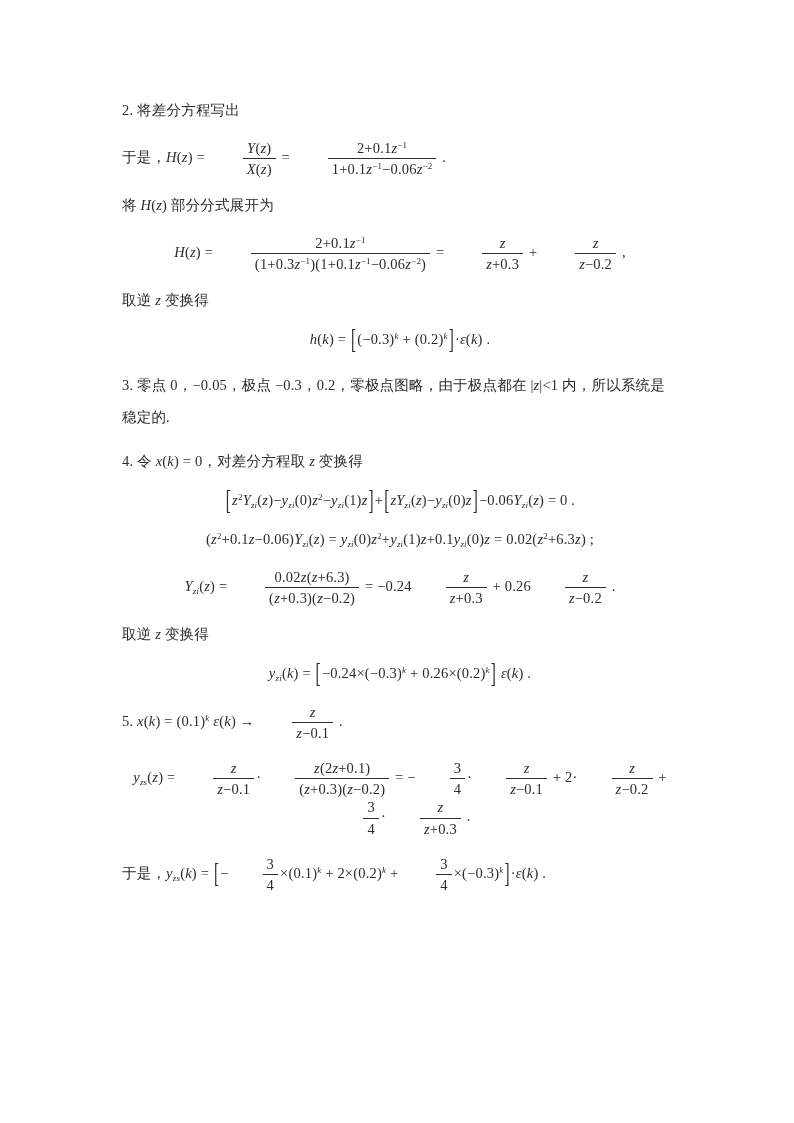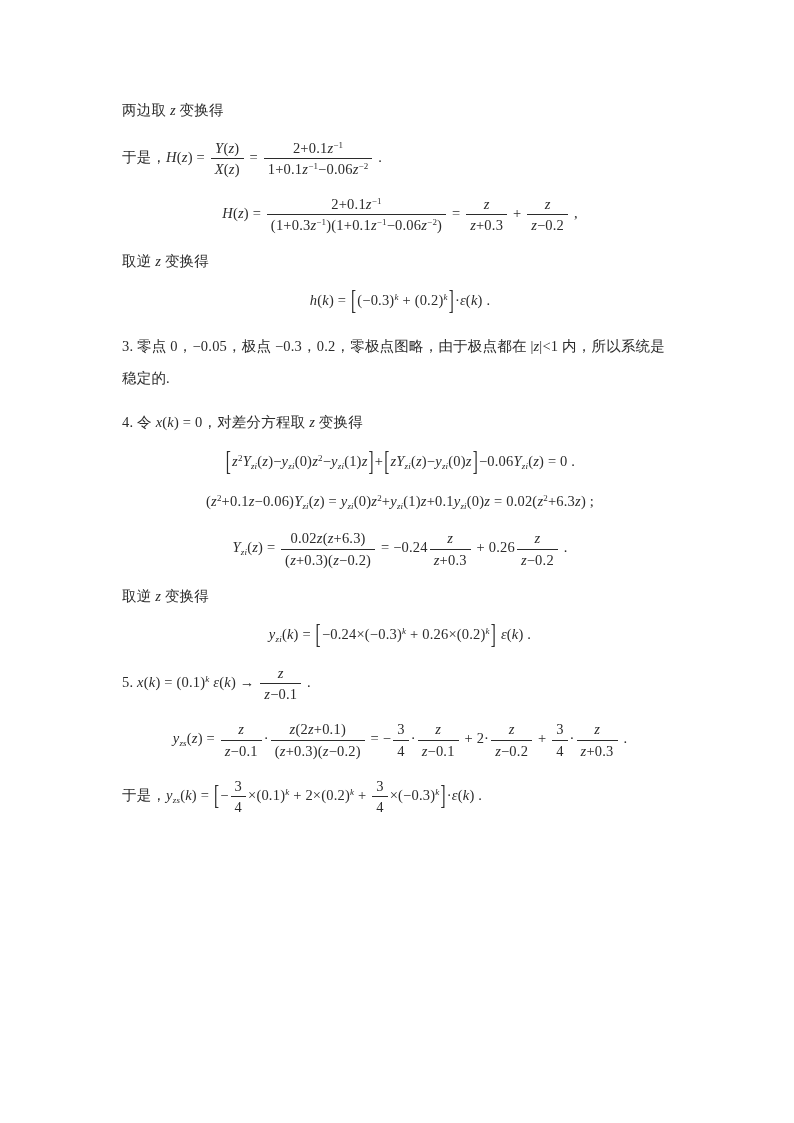--- a/index.html
+++ b/index.html
@@ -9,33 +9,34 @@
         padding:100px 116px 0 122px;color:#2b2b2b;background:#ffffff;}
   .block{font-size:14.5px;line-height:1.5;margin-top:17px;letter-spacing:0.2px;}
   .block:first-child{margin-top:0;}
   .text{text-align:left;}
   .eq{text-align:center;}
   .wide{line-height:2.25;}
   i{font-style:italic;font-family:"Liberation Serif","DejaVu Serif",serif;}
   sup,sub{font-size:0.62em;line-height:0;}
   sup{vertical-align:0.55em;}
   sub{vertical-align:-0.3em;}
-  .frac{display:inline-block;vertical-align:middle;text-align:center;padding:0 2px;line-height:1.25;}
+  .frac{display:inline-block;vertical-align:middle;text-align:center;padding:0 2px;line-height:1.25;margin-left:32px;}
   .frac .num{display:block;padding:0 4px 1px;border-bottom:1px solid #2b2b2b;}
   .frac .den{display:block;padding:1px 4px 0;}
   .big{display:inline-block;transform:scaleY(1.8);transform-origin:50% 52%;
        padding:0 1px;font-size:1.05em;vertical-align:-0.06em;font-weight:400;}
 </style>
 </head>
 <body>
 
 <div class="page">
   <div>
-      <div class="block text">两边取 <i>z</i> 变换得</div>
+      <div class="block text">2. 将差分方程写出</div>
       <div class="block text">于是，<i>H</i>(<i>z</i>) = <span class="frac"><span class="num"><i>Y</i>(<i>z</i>)</span><span class="den"><i>X</i>(<i>z</i>)</span></span> = <span class="frac"><span class="num">2+0.1<i>z</i><sup>−1</sup></span><span class="den">1+0.1<i>z</i><sup>−1</sup>−0.06<i>z</i><sup>−2</sup></span></span> .</div>
+      <div class="block text">将 <i>H</i>(<i>z</i>) 部分分式展开为</div>
       <div class="block eq"><i>H</i>(<i>z</i>) = <span class="frac"><span class="num">2+0.1<i>z</i><sup>−1</sup></span><span class="den">(1+0.3<i>z</i><sup>−1</sup>)(1+0.1<i>z</i><sup>−1</sup>−0.06<i>z</i><sup>−2</sup>)</span></span> = <span class="frac"><span class="num"><i>z</i></span><span class="den"><i>z</i>+0.3</span></span> + <span class="frac"><span class="num"><i>z</i></span><span class="den"><i>z</i>−0.2</span></span> ,</div>
       <div class="block text">取逆 <i>z</i> 变换得</div>
       <div class="block eq"><i>h</i>(<i>k</i>) = <span class="big">[</span>(−0.3)<sup><i>k</i></sup> + (0.2)<sup><i>k</i></sup><span class="big">]</span>·<i>ε</i>(<i>k</i>) .</div>
       <div class="block text wide">3. 零点 0，−0.05，极点 −0.3，0.2，零极点图略，由于极点都在 |<i>z</i>|&lt;1 内，所以系统是稳定的.</div>
       <div class="block text">4. 令 <i>x</i>(<i>k</i>) = 0，对差分方程取 <i>z</i> 变换得</div>
       <div class="block eq"><span class="big">[</span><i>z</i><sup>2</sup><i>Y</i><sub><i>zi</i></sub>(<i>z</i>)−<i>y</i><sub><i>zi</i></sub>(0)<i>z</i><sup>2</sup>−<i>y</i><sub><i>zi</i></sub>(1)<i>z</i><span class="big">]</span>+<span class="big">[</span><i>zY</i><sub><i>zi</i></sub>(<i>z</i>)−<i>y</i><sub><i>zi</i></sub>(0)<i>z</i><span class="big">]</span>−0.06<i>Y</i><sub><i>zi</i></sub>(<i>z</i>) = 0 .</div>
       <div class="block eq">(<i>z</i><sup>2</sup>+0.1<i>z</i>−0.06)<i>Y</i><sub><i>zi</i></sub>(<i>z</i>) = <i>y</i><sub><i>zi</i></sub>(0)<i>z</i><sup>2</sup>+<i>y</i><sub><i>zi</i></sub>(1)<i>z</i>+0.1<i>y</i><sub><i>zi</i></sub>(0)<i>z</i> = 0.02(<i>z</i><sup>2</sup>+6.3<i>z</i>) ;</div>
       <div class="block eq"><i>Y</i><sub><i>zi</i></sub>(<i>z</i>) = <span class="frac"><span class="num">0.02<i>z</i>(<i>z</i>+6.3)</span><span class="den">(<i>z</i>+0.3)(<i>z</i>−0.2)</span></span> = −0.24<span class="frac"><span class="num"><i>z</i></span><span class="den"><i>z</i>+0.3</span></span> + 0.26<span class="frac"><span class="num"><i>z</i></span><span class="den"><i>z</i>−0.2</span></span> .</div>
       <div class="block text">取逆 <i>z</i> 变换得</div>
       <div class="block eq"><i>y</i><sub><i>zi</i></sub>(<i>k</i>) = <span class="big">[</span>−0.24×(−0.3)<sup><i>k</i></sup> + 0.26×(0.2)<sup><i>k</i></sup><span class="big">]</span> <i>ε</i>(<i>k</i>) .</div>

